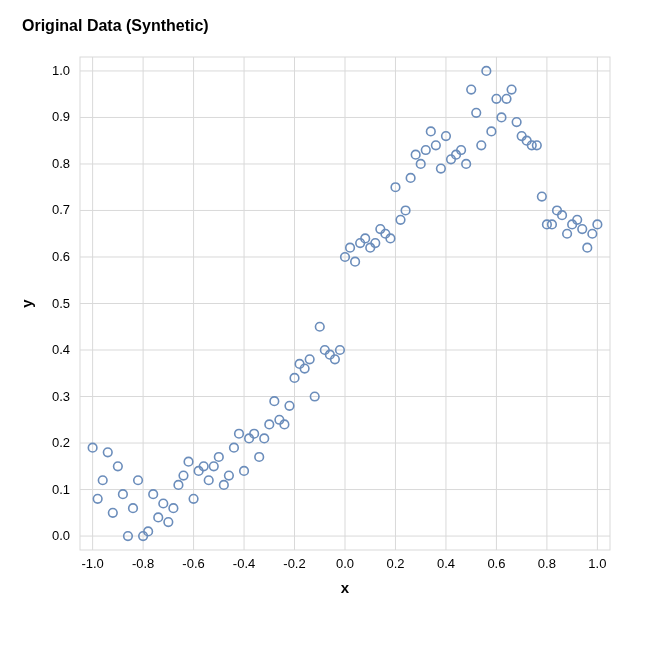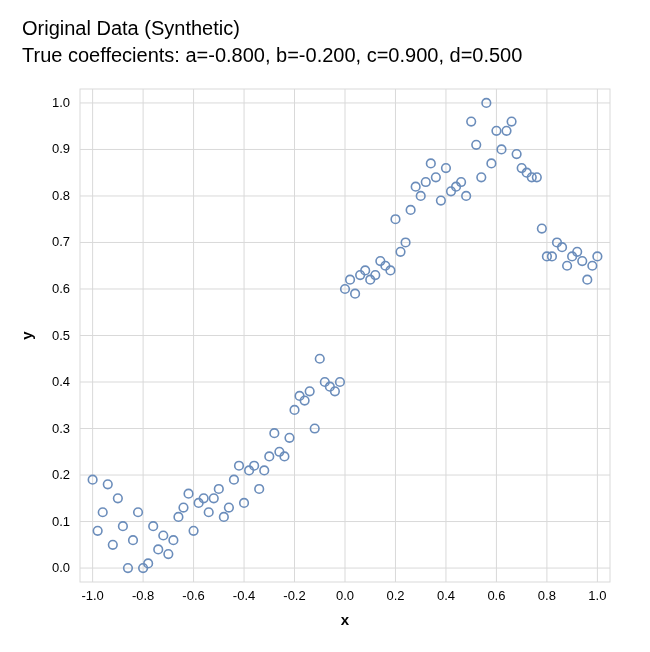--- a/index.html
+++ b/index.html
@@ -8,22 +8,22 @@
     font-family: "Helvetica Neue", Helvetica, Arial, sans-serif;
     background: #fff;
     width: 650px;
     box-sizing: border-box;
   }
   .title-block {
     margin-left: 12px;
     margin-bottom: 8px;
   }
   .title-line {
-    font-size: 20px;
-    font-weight: 400;
+    font-size: 16px;
+    font-weight: 700;
     color: #000;
     line-height: 1.35;
   }
   .chart-wrap {
     position: relative;
     width: 620px;
     height: 560px;
   }
   svg { display:block; }
   .axis-label {
@@ -48,23 +48,20 @@
     fill: none;
     stroke: #6b8dbb;
     stroke-width: 1.6;
   }
 </style>
 </head>
 <body>
 
 <div class="title-block">
   <div class="title-line">Original Data (Synthetic)</div>
-  <div class="title-line">
-    <span>True coeffecients: </span><span>a=-0.800, b=-0.200, c=0.900, d=0.500</span>
-  </div>
 </div>
 
 <div class="chart-wrap">
   <svg id="chart-svg" width="620" height="560">
       <line x1="82.61904761904763" y1="12" x2="82.61904761904763" y2="505" class="grid-line"></line>
       <line x1="133.0952380952381" y1="12" x2="133.0952380952381" y2="505" class="grid-line"></line>
       <line x1="183.57142857142858" y1="12" x2="183.57142857142858" y2="505" class="grid-line"></line>
       <line x1="234.04761904761907" y1="12" x2="234.04761904761907" y2="505" class="grid-line"></line>
       <line x1="284.5238095238095" y1="12" x2="284.5238095238095" y2="505" class="grid-line"></line>
       <line x1="335" y1="12" x2="335" y2="505" class="grid-line"></line>

